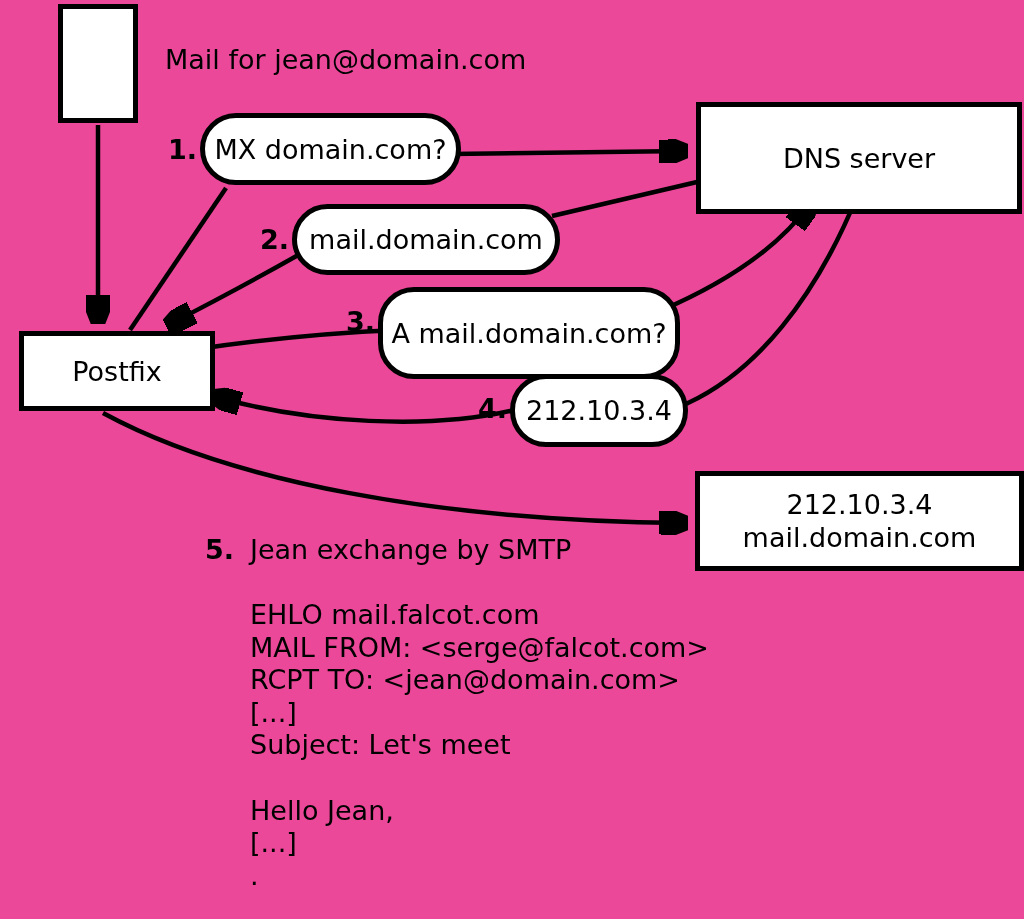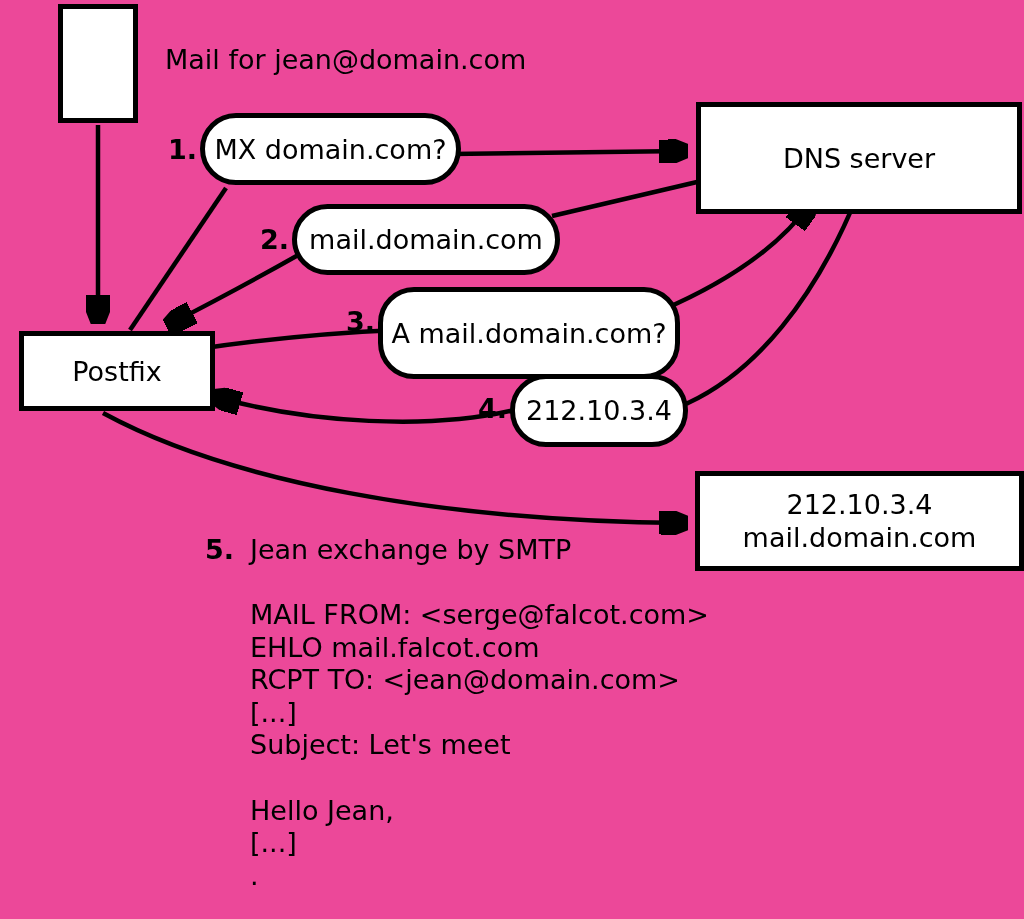--- a/index.html
+++ b/index.html
@@ -102,22 +102,22 @@
     <span>212.10.3.4</span>
     <span>mail.domain.com</span>
   </div>
 
   <div id="step5-row">
     <span class="n">5.</span>
     <span class="t">Jean exchange by SMTP</span>
   </div>
 
   <div id="smtp-block">
+    <div class="smtp-line">EHLO mail.falcot.com</div>
     <div class="smtp-line">MAIL FROM: &lt;serge@falcot.com&gt;</div>
-    <div class="smtp-line">EHLO mail.falcot.com</div>
     <div class="smtp-line">RCPT TO: &lt;jean@domain.com&gt;</div>
     <div class="smtp-line">[...]</div>
     <div class="smtp-line">Subject: Let's meet</div>
     <div class="smtp-line"></div>
     <div class="smtp-line">Hello Jean,</div>
     <div class="smtp-line">[...]</div>
     <div class="smtp-line">.</div>
   </div>
 
 </div>

